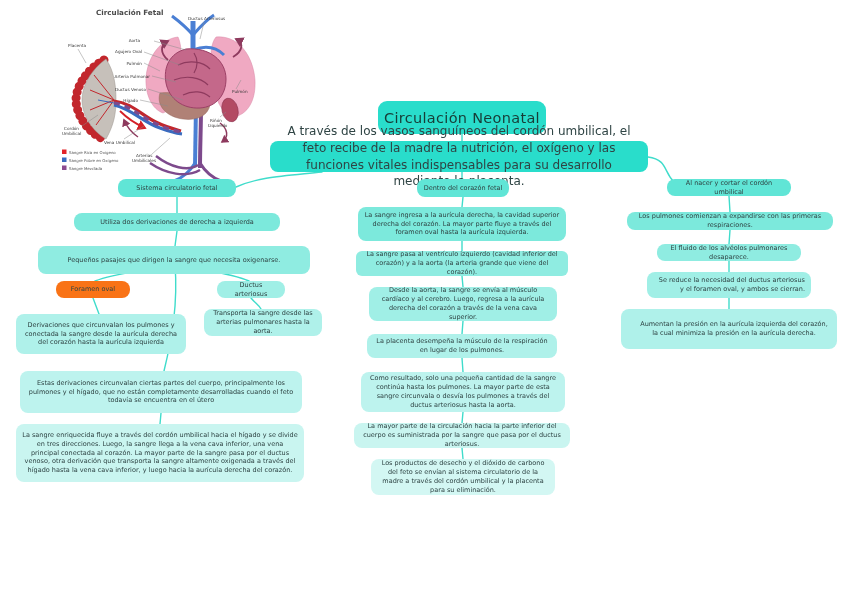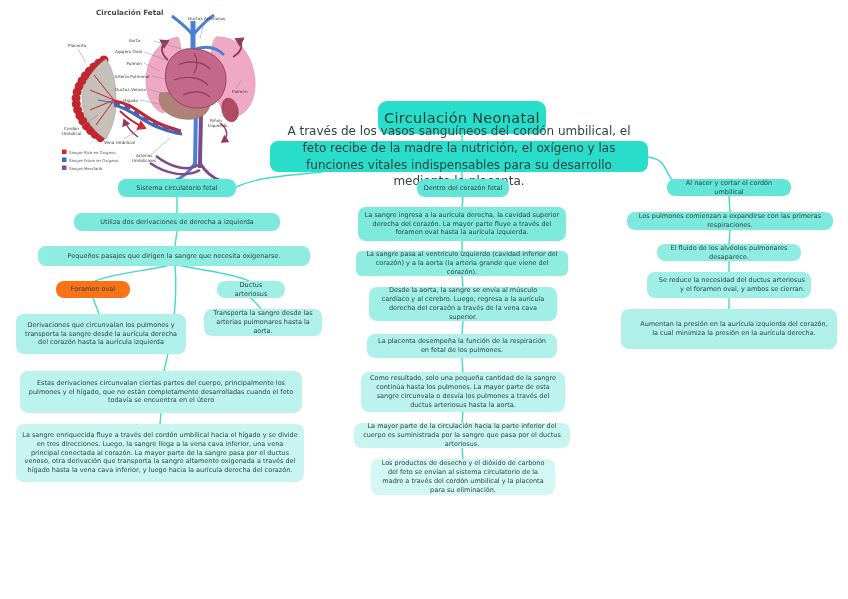--- a/index.html
+++ b/index.html
@@ -159,33 +159,33 @@
       <rect x="14" y="160.5" width="4.5" height="4.5" fill="#8c4b8f"></rect>
       <text class="legend-label" x="21" y="164.5">Sangre Mezclada</text>
     </g>
   </svg>
 
   <div class="node root" style="left: 378px; top: 87px; width: 168px; height: 33px; background: rgb(41, 221, 203); color: rgb(23, 61, 55); margin-top: 14px;">Circulación Neonatal</div>
   <div class="node intro" style="left: 270px; top: 141px; width: 378px; height: 31px; background: rgb(41, 221, 203); color: rgb(47, 68, 68);">A través de los vasos sanguíneos del cordón umbilical, el feto recibe de la madre la nutrición, el oxígeno y las funciones vitales indispensables para su desarrollo mediante la placenta.</div>
 
   <div class="node" style="left: 118px; top: 179px; width: 118px; height: 18px; background: rgb(96, 229, 214); color: rgb(47, 68, 68);">Sistema circulatorio fetal</div>
   <div class="node" style="left: 74px; top: 213px; width: 206px; height: 18px; background: rgb(124, 233, 220); color: rgb(47, 68, 68);">Utiliza dos derivaciones de derecha a izquierda</div>
-  <div class="node" style="left: 38px; top: 246px; width: 272px; height: 20px; background: rgb(143, 236, 225); color: rgb(47, 68, 68);">Pequeños pasajes que dirigen la sangre que necesita oxigenarse.</div>
+  <div class="node" style="left: 38px; top: 246px; width: 272px; height: 28px; background: rgb(143, 236, 225); color: rgb(47, 68, 68);">Pequeños pasajes que dirigen la sangre que necesita oxigenarse.</div>
   <div class="node" style="left: 56px; top: 281px; width: 74px; height: 17px; background: #f97316; color: rgb(47, 68, 68);">Foramen oval</div>
   <div class="node" style="left: 217px; top: 281px; width: 68px; height: 17px; background: rgb(160, 239, 230); color: rgb(47, 68, 68);">Ductus arteriosus</div>
-  <div class="node" style="left: 16px; top: 314px; width: 170px; height: 40px; background: rgb(175, 241, 234); color: rgb(47, 68, 68);">Derivaciones que circunvalan los pulmones y transporta la sangre desde la aurícula derecha del corazón hasta la aurícula izquierda</div>
+  <div class="node" style="left: 16px; top: 314px; width: 170px; height: 40px; background: rgb(175, 241, 234); color: rgb(47, 68, 68);">Derivaciones que circunvalan los pulmones y conectada la sangre desde la aurícula derecha del corazón hasta la aurícula izquierda</div>
   <div class="node" style="left: 204px; top: 309px; width: 118px; height: 27px; background: rgb(175, 241, 234); color: rgb(47, 68, 68);">Transporta la sangre desde las arterias pulmonares hasta la aorta.</div>
   <div class="node" style="left: 20px; top: 371px; width: 282px; height: 42px; background: rgb(189, 243, 238); color: rgb(47, 68, 68);">Estas derivaciones circunvalan ciertas partes del cuerpo, principalmente los pulmones y el hígado, que no están completamente desarrolladas cuando el feto todavía se encuentra en el útero</div>
   <div class="node" style="left: 16px; top: 424px; width: 288px; height: 58px; background: rgb(201, 245, 240); color: rgb(47, 68, 68);">La sangre enriquecida fluye a través del cordón umbilical hacia el hígado y se divide en tres direcciones. Luego, la sangre llega a la vena cava inferior, una vena principal conectada al corazón. La mayor parte de la sangre pasa por el ductus venoso, otra derivación que transporta la sangre altamente oxigenada a través del hígado hasta la vena cava inferior, y luego hacia la aurícula derecha del corazón.</div>
 
   <div class="node" style="left: 417px; top: 179px; width: 92px; height: 18px; background: rgb(96, 229, 214); color: rgb(47, 68, 68);">Dentro del corazón fetal</div>
   <div class="node" style="left: 358px; top: 207px; width: 208px; height: 34px; background: rgb(124, 233, 220); color: rgb(47, 68, 68);">La sangre ingresa a la aurícula derecha, la cavidad superior derecha del corazón. La mayor parte fluye a través del foramen oval hasta la aurícula izquierda.</div>
   <div class="node" style="left: 356px; top: 251px; width: 212px; height: 25px; background: rgb(143, 236, 225); color: rgb(47, 68, 68); border-radius: 6px;">La sangre pasa al ventrículo izquierdo (cavidad inferior del corazón) y a la aorta (la arteria grande que viene del corazón).</div>
   <div class="node" style="left: 369px; top: 287px; width: 188px; height: 34px; background: rgb(160, 239, 230); color: rgb(47, 68, 68);">Desde la aorta, la sangre se envía al músculo cardíaco y al cerebro. Luego, regresa a la aurícula derecha del corazón a través de la vena cava superior.</div>
-  <div class="node" style="left: 367px; top: 334px; width: 190px; height: 24px; background: rgb(175, 241, 234); color: rgb(47, 68, 68);">La placenta desempeña la función de la respiración en fetal de los pulmones.</div>
+  <div class="node" style="left: 367px; top: 334px; width: 190px; height: 24px; background: rgb(175, 241, 234); color: rgb(47, 68, 68);">La placenta desempeña la músculo de la respiración en lugar de los pulmones.</div>
   <div class="node" style="left: 361px; top: 372px; width: 204px; height: 40px; background: rgb(189, 243, 238); color: rgb(47, 68, 68);">Como resultado, solo una pequeña cantidad de la sangre continúa hasta los pulmones. La mayor parte de esta sangre circunvala o desvía los pulmones a través del ductus arteriosus hasta la aorta.</div>
   <div class="node" style="left: 354px; top: 423px; width: 216px; height: 25px; background: rgb(201, 245, 240); color: rgb(47, 68, 68);">La mayor parte de la circulación hacia la parte inferior del cuerpo es suministrada por la sangre que pasa por el ductus arteriosus.</div>
   <div class="node" style="left: 371px; top: 459px; width: 184px; height: 36px; background: rgb(211, 247, 243); color: rgb(47, 68, 68);">Los productos de desecho y el dióxido de carbono del feto se envían al sistema circulatorio de la madre a través del cordón umbilical y la placenta para su eliminación.</div>
 
   <div class="node" style="left: 667px; top: 179px; width: 124px; height: 17px; background: rgb(96, 229, 214); color: rgb(47, 68, 68);">Al nacer y cortar el cordón umbilical</div>
   <div class="node" style="left: 627px; top: 212px; width: 206px; height: 18px; background: rgb(124, 233, 220); color: rgb(47, 68, 68);">Los pulmones comienzan a expandirse con las primeras respiraciones.</div>
   <div class="node" style="left: 657px; top: 244px; width: 144px; height: 17px; background: rgb(143, 236, 225); color: rgb(47, 68, 68);">El fluido de los alvéolos pulmonares desaparece.</div>
   <div class="node" style="left: 647px; top: 272px; width: 164px; height: 26px; background: rgb(160, 239, 230); color: rgb(47, 68, 68); text-align: right;">Se reduce la necesidad del ductus arteriosus y el foramen oval, y ambos se cierran.</div>
   <div class="node" style="left: 621px; top: 309px; width: 216px; height: 40px; background: rgb(175, 241, 234); color: rgb(47, 68, 68); padding-left: 16px;">Aumentan la presión en la aurícula izquierda del corazón, la cual minimiza la presión en la aurícula derecha.</div>
 

